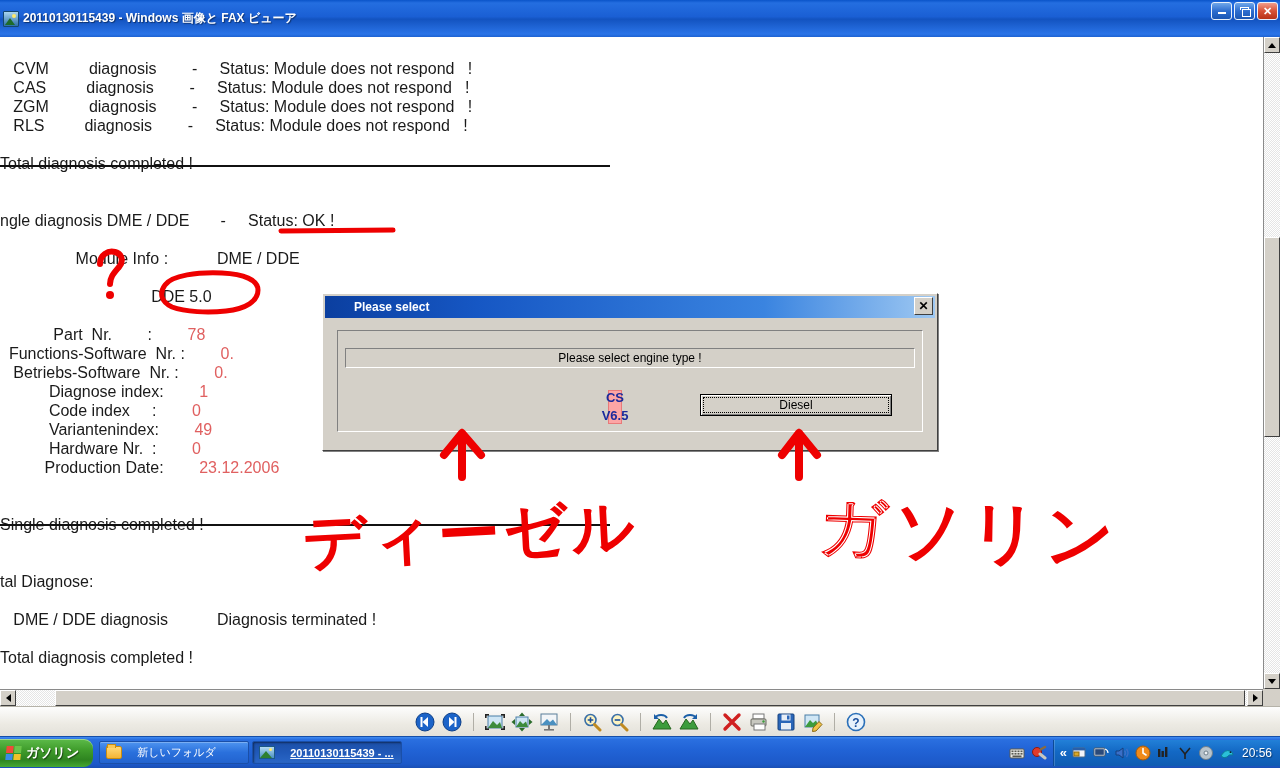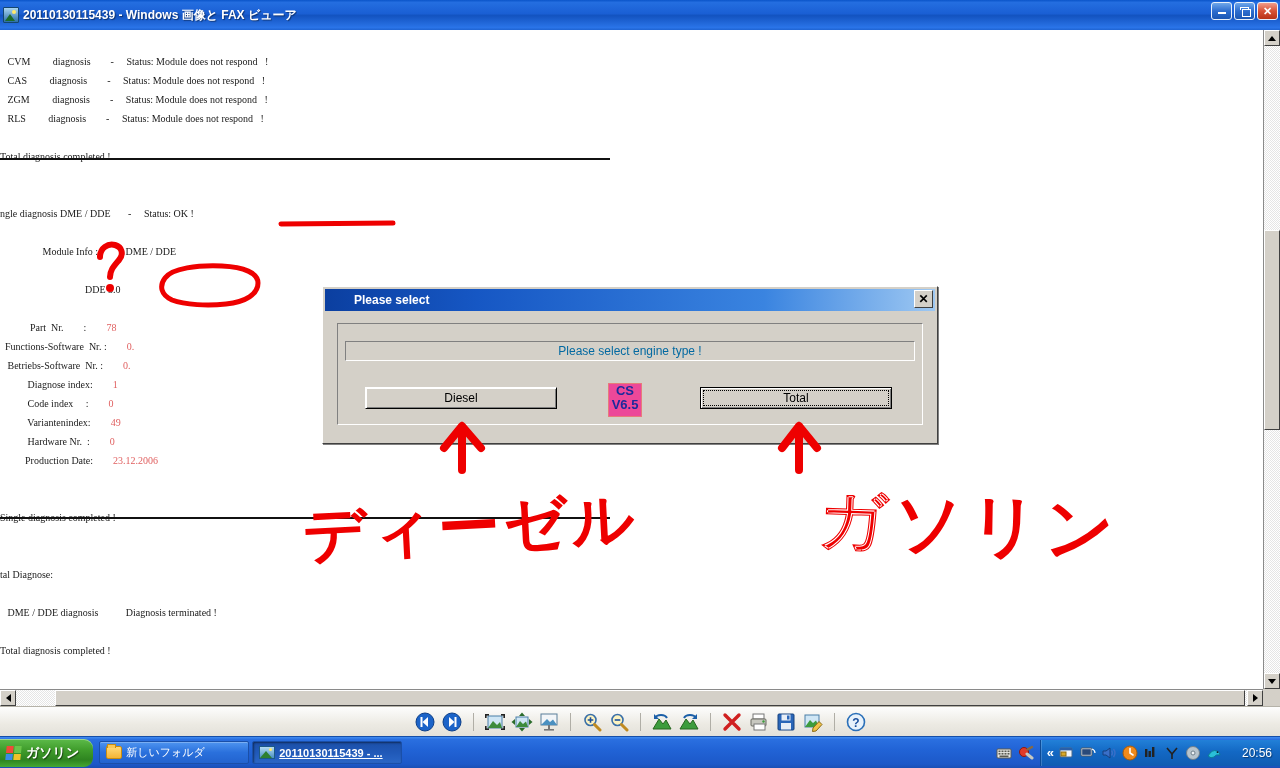--- a/index.html
+++ b/index.html
@@ -14,21 +14,21 @@
   
   #viewer-window {
     position: absolute; left: 0; top: 0;
     width: 1280px; height: 736px;
     background: #ffffff;
     display: flex; flex-direction: column;
   }
 
   
   #title-bar {
-    height: 30px;
+    height: 37px;
     background: linear-gradient(to bottom, #0a54c9 0%, #246ee0 8%, #1a5fd4 45%, #1353c0 52%, #2a74e8 92%, #1e63d2 100%);
     display: flex; align-items: center;
     padding: 0 1px 0 2px;
     position: relative; flex: 0 0 auto;
   }
   #title-icon {
     width: 16px; height: 16px; margin: 0 4px 0 1px;
     background: linear-gradient(to bottom, #a8d4f0, #2c6fa8);
     border: 1px solid #15466e; border-radius: 1px;
     position: relative; overflow: hidden; flex: 0 0 auto;
@@ -64,22 +64,22 @@
   .glyph-max::before { content:""; position:absolute; left:2px; top:3px; width:7px; height:6px; border:1px solid #fff; }
   .glyph-max::after { content:""; position:absolute; left:0px; top:1px; width:7px; height:2px; border:1px solid #fff; border-bottom:none; }
   .glyph-close { font-size: 11px; }
 
   
   #image-canvas {
     flex: 1 1 auto; position: relative; background: #ffffff; overflow: hidden;
   }
   #doc-text {
     position: absolute; left: 0; top: 0;
-    font-family: Liberation Serif, serif;
-    font-size: 10px; line-height: 19px;
+    font-family: Liberation Sans, sans-serif;
+    font-size: 16px; line-height: 19px;
     color: #1a1a1a; white-space: pre;
   }
   .doc-line { height: 19px; white-space: pre; }
   .val { color: #e06060; }
   .hr-rule {
     position: absolute; height: 0; border-top: 2px solid #111; 
   }
 
   
   #vscroll {
@@ -146,41 +146,41 @@
     font-size: 12px; font-weight: bold; color: #000; line-height: 1;
   }
   #dlg-group {
     position: absolute; left: 14px; top: 36px; right: 14px; bottom: 18px;
     border: 1px solid; border-color: #808080 #ffffff #ffffff #808080;
   }
   #dlg-message {
     position: absolute; left: 22px; top: 54px; right: 22px; height: 20px;
     border: 1px solid; border-color: #808080 #ffffff #ffffff #808080;
     display: flex; align-items: center; justify-content: center;
-    font-size: 12px; color: #0369a1;
+    font-size: 12px; color: #000000;
   }
   .dlg-btn {
     position: absolute; top: 357px; height: 22px;
     background: #d4d0c8; color: #000; font-size: 12px;
     border: 1px solid; border-color: #ffffff #000000 #000000 #ffffff;
     box-shadow: inset 1px 1px 0 #ffffff, inset -1px -1px 0 #808080;
     display: flex; align-items: center; justify-content: center;
   }
   #btn-diesel { left: 365px; width: 192px; }
   #btn-petrol { left: 700px; width: 192px; border-color:#000 #000 #000 #000; box-shadow: inset 1px 1px 0 #ffffff, inset -1px -1px 0 #808080; }
   #btn-petrol .focus-ring {
     position: absolute; left: 2px; top: 2px; right: 2px; bottom: 2px;
     border: 1px dotted #000;
   }
   #cs-logo {
     position: absolute; left: 608px; top: 353px;
-    width: 34px; height: 34px;
-    background: #ec4899;
+    width: 14px; height: 34px;
+    background: #fca5a5;
     border: 1px solid #e87a7a;
-    display: flex; flex-direction: column; align-items: center; justify-content: flex-start;
+    display: flex; flex-direction: column; align-items: center; justify-content: space-between;
     line-height: 1.05;
   }
   #cs-logo span { font-size: 13px; font-weight: bold; color: #1a2a9c; font-family: "Liberation Sans", sans-serif; }
 
   
   #annotations { position: absolute; left: 0; top: 0; width: 1280px; height: 736px; pointer-events: none; z-index: 30; }
   .ann-text {
     position: absolute; color: #ee0000; font-weight: bold;
     font-family: "DejaVu Sans", sans-serif;
   }
@@ -200,21 +200,21 @@
     display: flex; align-items: center; gap: 5px;
     color: #fff; font-size: 13px; font-weight: bold;
     text-shadow: 1px 1px 1px rgba(0,0,0,.5);
     box-shadow: inset 0 1px 0 rgba(255,255,255,.4);
   }
   #start-flag { width: 15px; height: 14px; display: grid; grid-template-columns: 1fr 1fr; grid-template-rows: 1fr 1fr; gap: 1px; transform: skewX(-6deg); }
   #start-flag i { display: block; }
   .tb-task {
     height: 23px; min-width: 150px; max-width: 160px;
     margin-right: 3px; padding: 0 6px;
-    display: flex; align-items: center; gap: 4px;
+    display: flex; align-items: center; gap: 15px;
     color: #fff; font-size: 11px;
     background: linear-gradient(to bottom, #4e94f0, #2a70dc 50%, #2263cf);
     border: 1px solid #1a4fa8; border-radius: 2px;
     white-space: nowrap; overflow: hidden;
     box-shadow: inset 0 1px 0 rgba(255,255,255,.25);
   }
   .tb-task.active {
     background: linear-gradient(to bottom, #1c4fa8, #2059b8 50%, #2a66c6);
     box-shadow: inset 1px 1px 2px rgba(0,0,0,.45);
     font-weight: bold;
@@ -238,21 +238,21 @@
     border-left:6px solid transparent; border-right:6px solid transparent; border-bottom:7px solid #2e8030; }
   .pic-icon::after { content:""; position:absolute; right:2px; top:1px; width:3px;height:3px;border-radius:50%;background:#ffe96a; }
   #tray-left { margin-left: auto; display: flex; align-items: center; gap: 6px; padding-right: 6px; }
   #tray {
     height: 26px; display: flex; align-items: center; gap: 5px;
     padding: 0 8px 0 6px;
     background: linear-gradient(to bottom, #2280d8, #1368c4 45%, #0f5cb2);
     border-left: 1px solid #0c4a96;
     box-shadow: inset 1px 0 0 rgba(255,255,255,.18);
   }
-  #tray-clock { color: #fff; font-size: 12px; margin-left: 15px; text-shadow: 1px 1px 1px rgba(0,0,0,.4); }
+  #tray-clock { color: #fff; font-size: 12px; margin-left: 2px; text-shadow: 1px 1px 1px rgba(0,0,0,.4); }
   .tray-ico { width: 16px; height: 16px; }
 </style>
 </head>
 <body>
 
 <div id="viewer-window">
 
   <div id="title-bar">
     <div id="title-icon"></div>
     <div id="title-text">20110130115439 - Windows 画像と FAX ビューア</div>
@@ -299,30 +299,27 @@
 
     <div id="dialog">
       <div id="dlg-title">
         <span id="dlg-title-text">Please select</span>
         <div id="dlg-close">✕</div>
       </div>
       <div id="dlg-group"></div>
       <div id="dlg-message">Please select engine type !</div>
     </div>
 
-    <div class="dlg-btn" id="btn-diesel" style="z-index:21;">
-      <span>Diesel</span>
-    </div>
     <div id="cs-logo" style="z-index:21;">
       <span>CS</span>
       <span>V6.5</span>
     </div>
     <div class="dlg-btn" id="btn-petrol" style="z-index:21;">
       <span class="focus-ring"></span>
-      <span>Total</span>
+      <span>Diesel</span>
     </div>
 
     <svg id="annotations" viewBox="0 0 1280 736" xmlns="http://www.w3.org/2000/svg">
 
       <path d="M281 194 L393 193" stroke="#ee0000" stroke-width="5" stroke-linecap="round" fill="none"></path>
 
       <path d="M165 248 C172 238, 198 235, 222 236 C244 237, 258 243, 258 253 C258 264, 246 272, 226 274 C208 276, 185 275, 172 270 C161 265, 159 256, 165 248 Z" stroke="#ee0000" stroke-width="5" fill="none" stroke-linejoin="round"></path>
 
       <path d="M100 227 C100 218, 108 213, 115 215 C122 217, 124 224, 119 230 C114 236, 110 240, 110 247" stroke="#ee0000" stroke-width="6" fill="none" stroke-linecap="round"></path>
       <circle cx="110" cy="258" r="4" fill="#ee0000"></circle>

